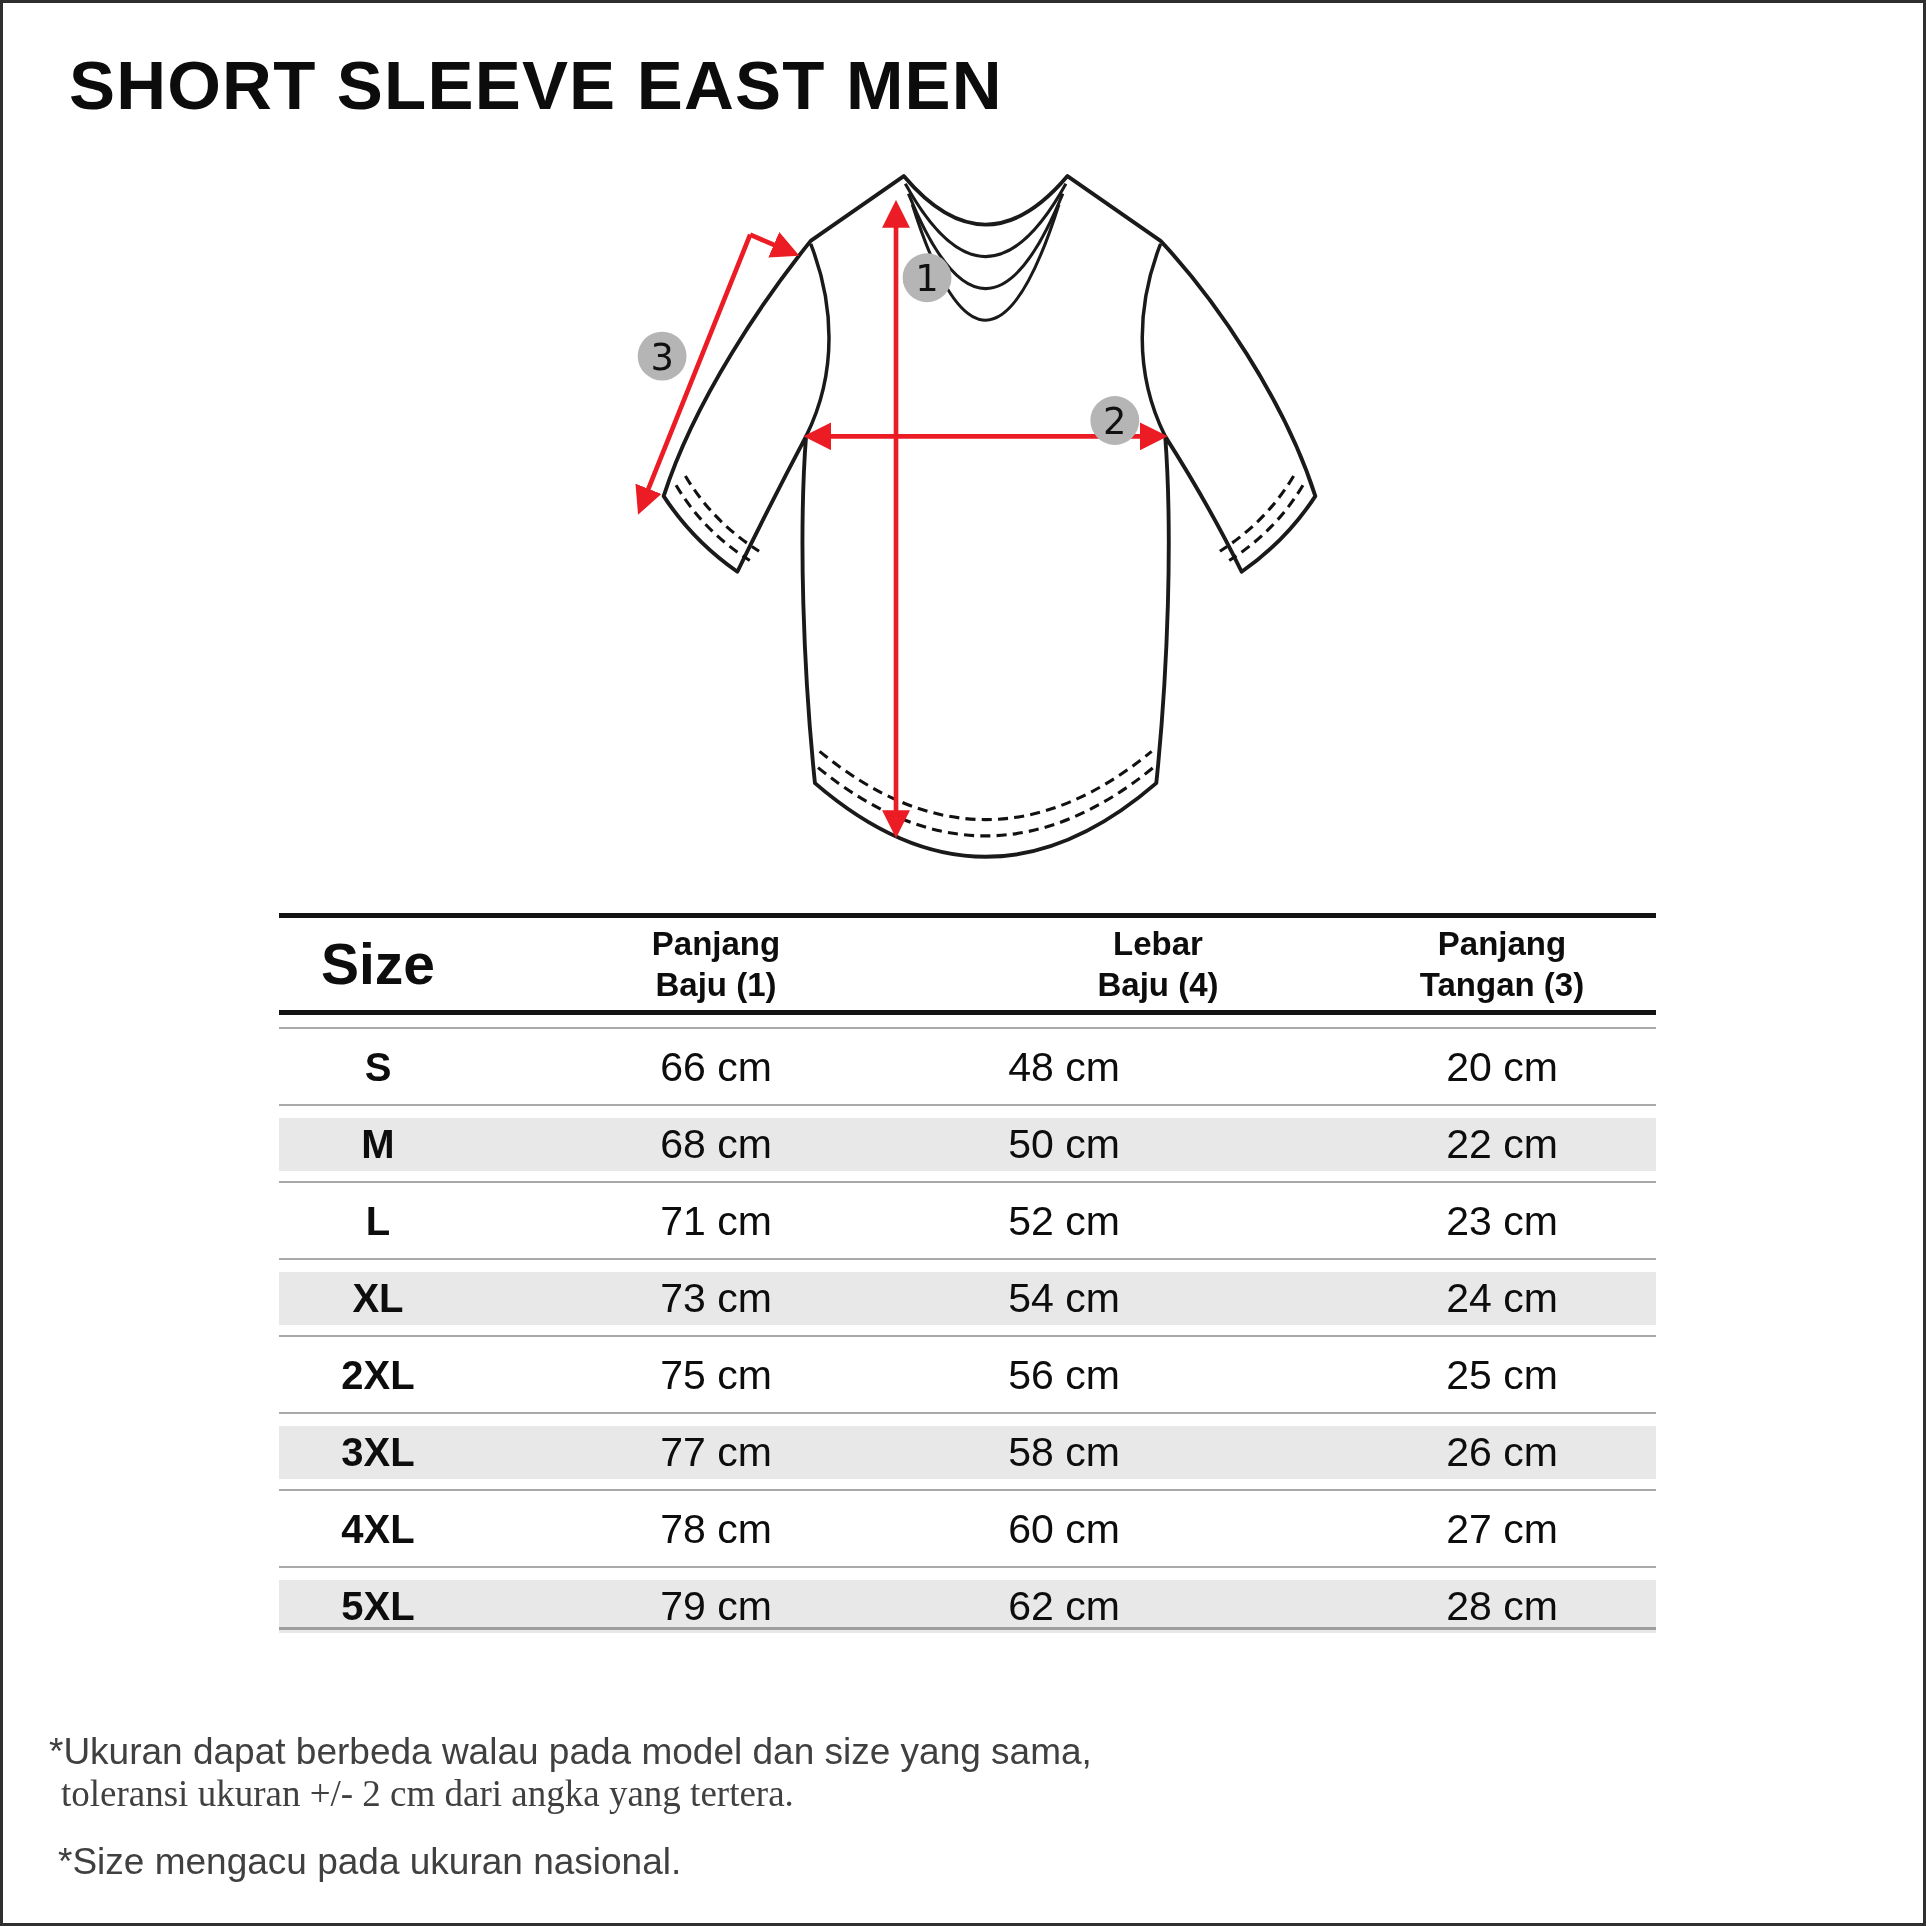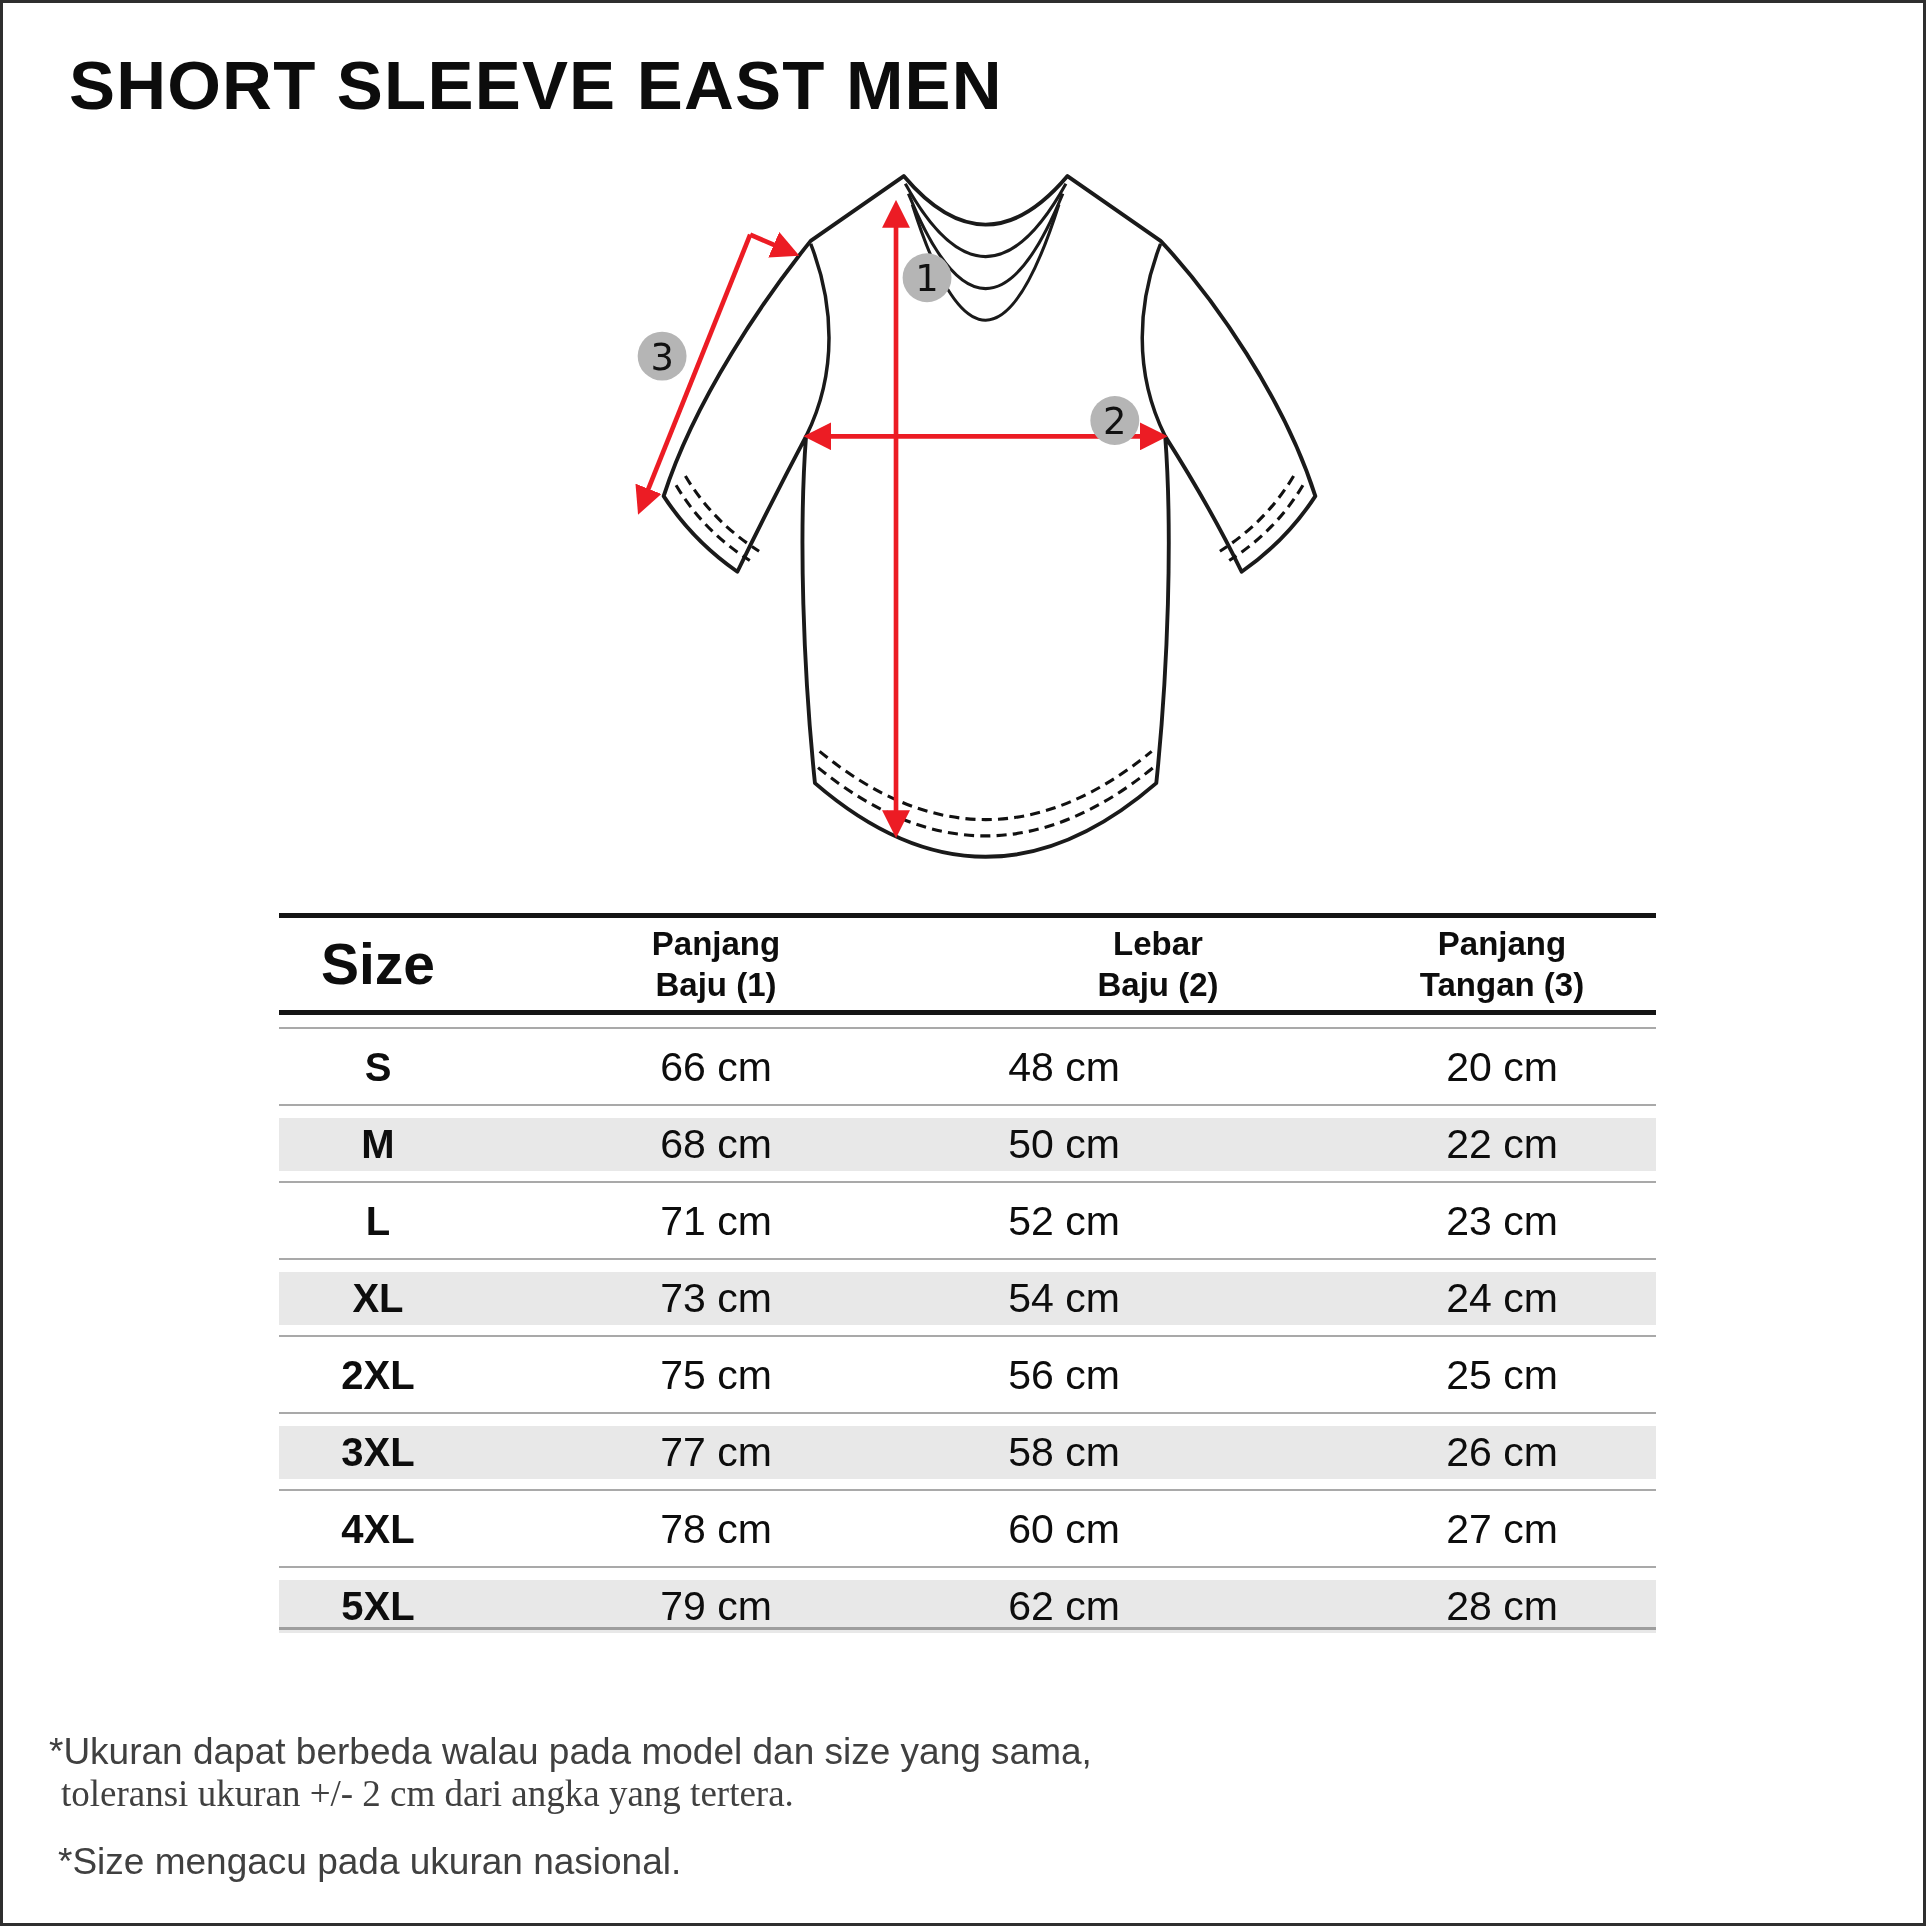--- a/index.html
+++ b/index.html
@@ -99,21 +99,21 @@
   <div class="rule-thick" style="top:0;"></div>
 
   <div class="header-zone">
     <div class="hcell hsize" style="left:99px;top:50%;">Size</div>
     <div class="hcell hcol" style="left:437px;top:50%;">
       <div>Panjang</div>
       <div>Baju (1)</div>
     </div>
     <div class="hcell hcol" style="left:879px;top:50%;">
       <div>Lebar</div>
-      <div>Baju (2)</div>
+      <div>Baju (4)</div>
     </div>
     <div class="hcell hcol" style="left:1223px;top:50%;">
       <div>Panjang</div>
       <div>Tangan (3)</div>
     </div>
   </div>
 
   <div class="rule-thick" style="top:97px;"></div>
 
   <div class="rows">

